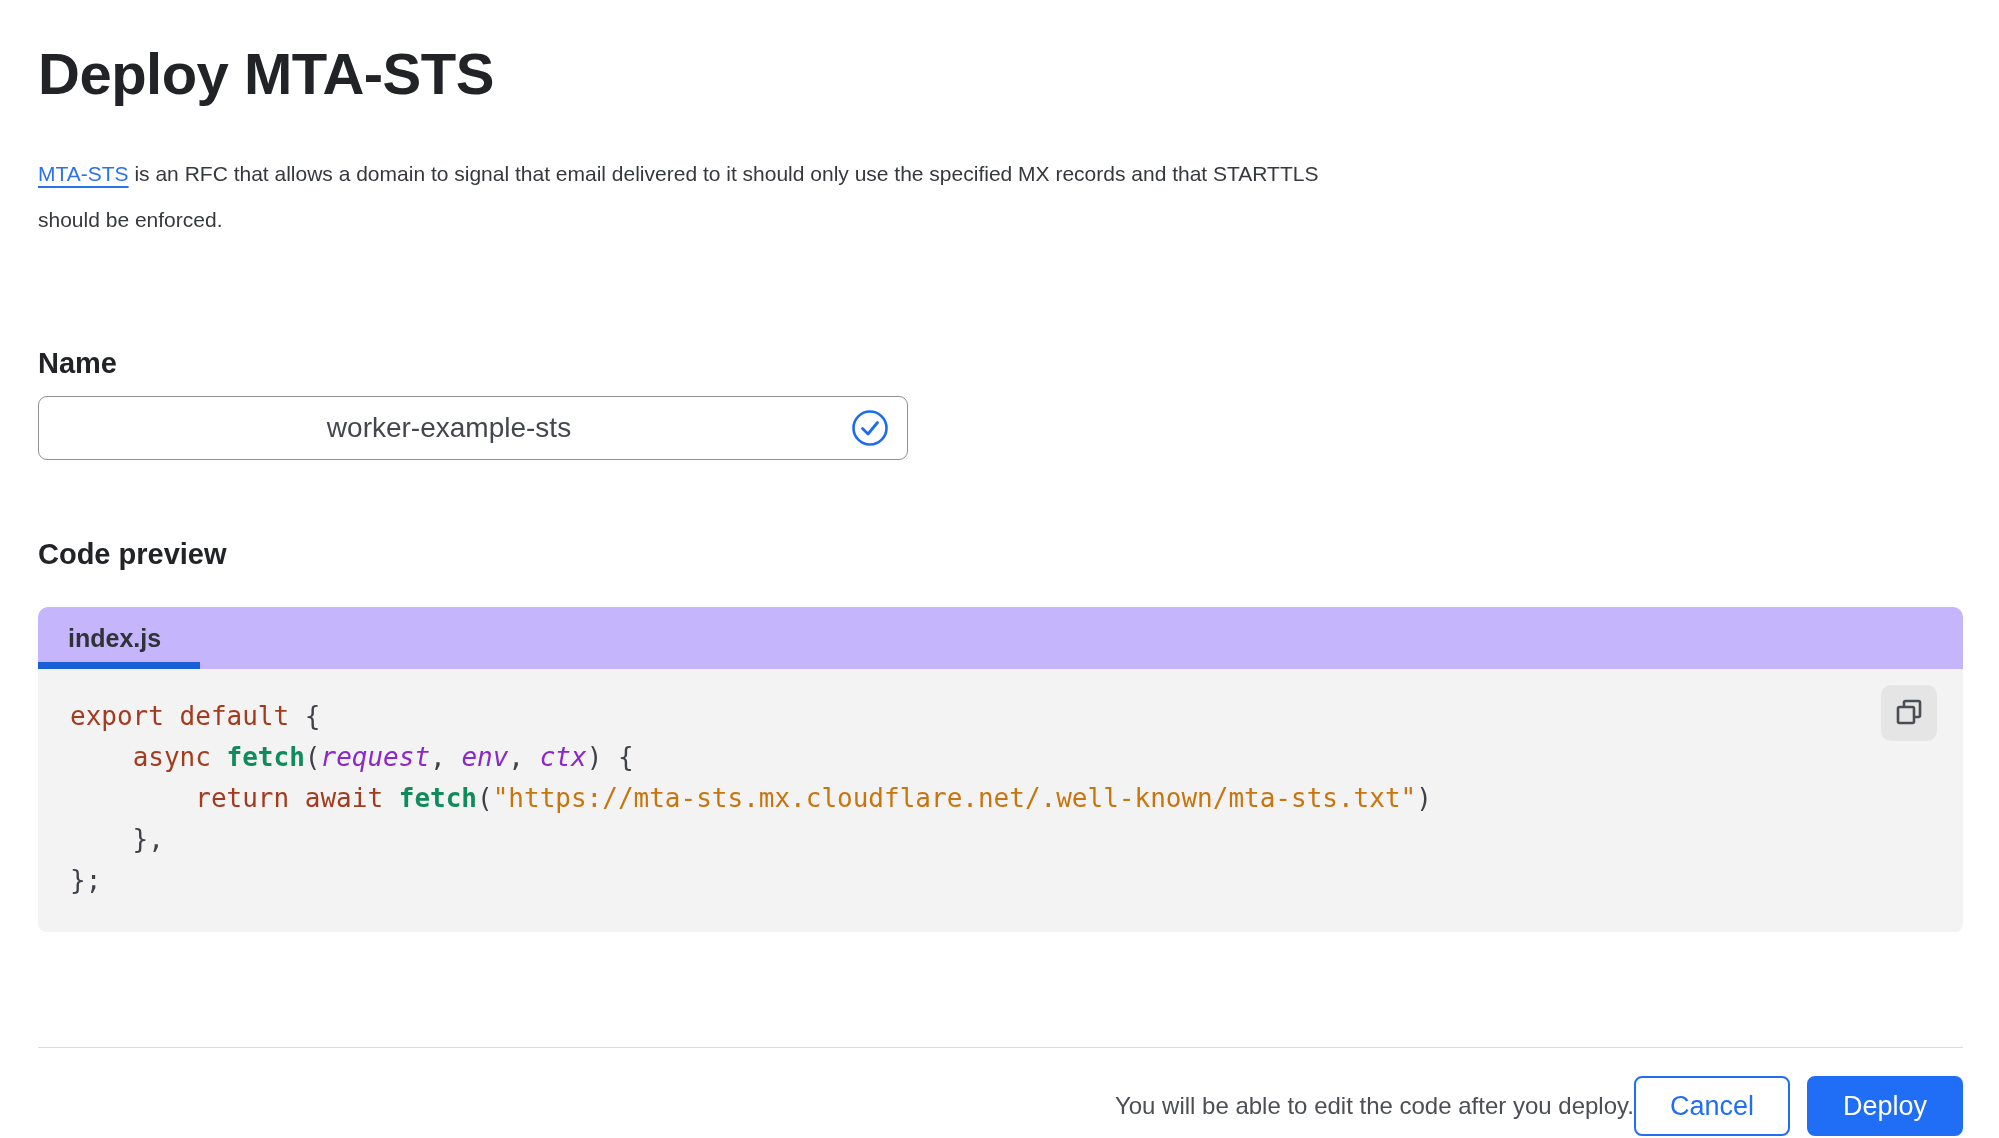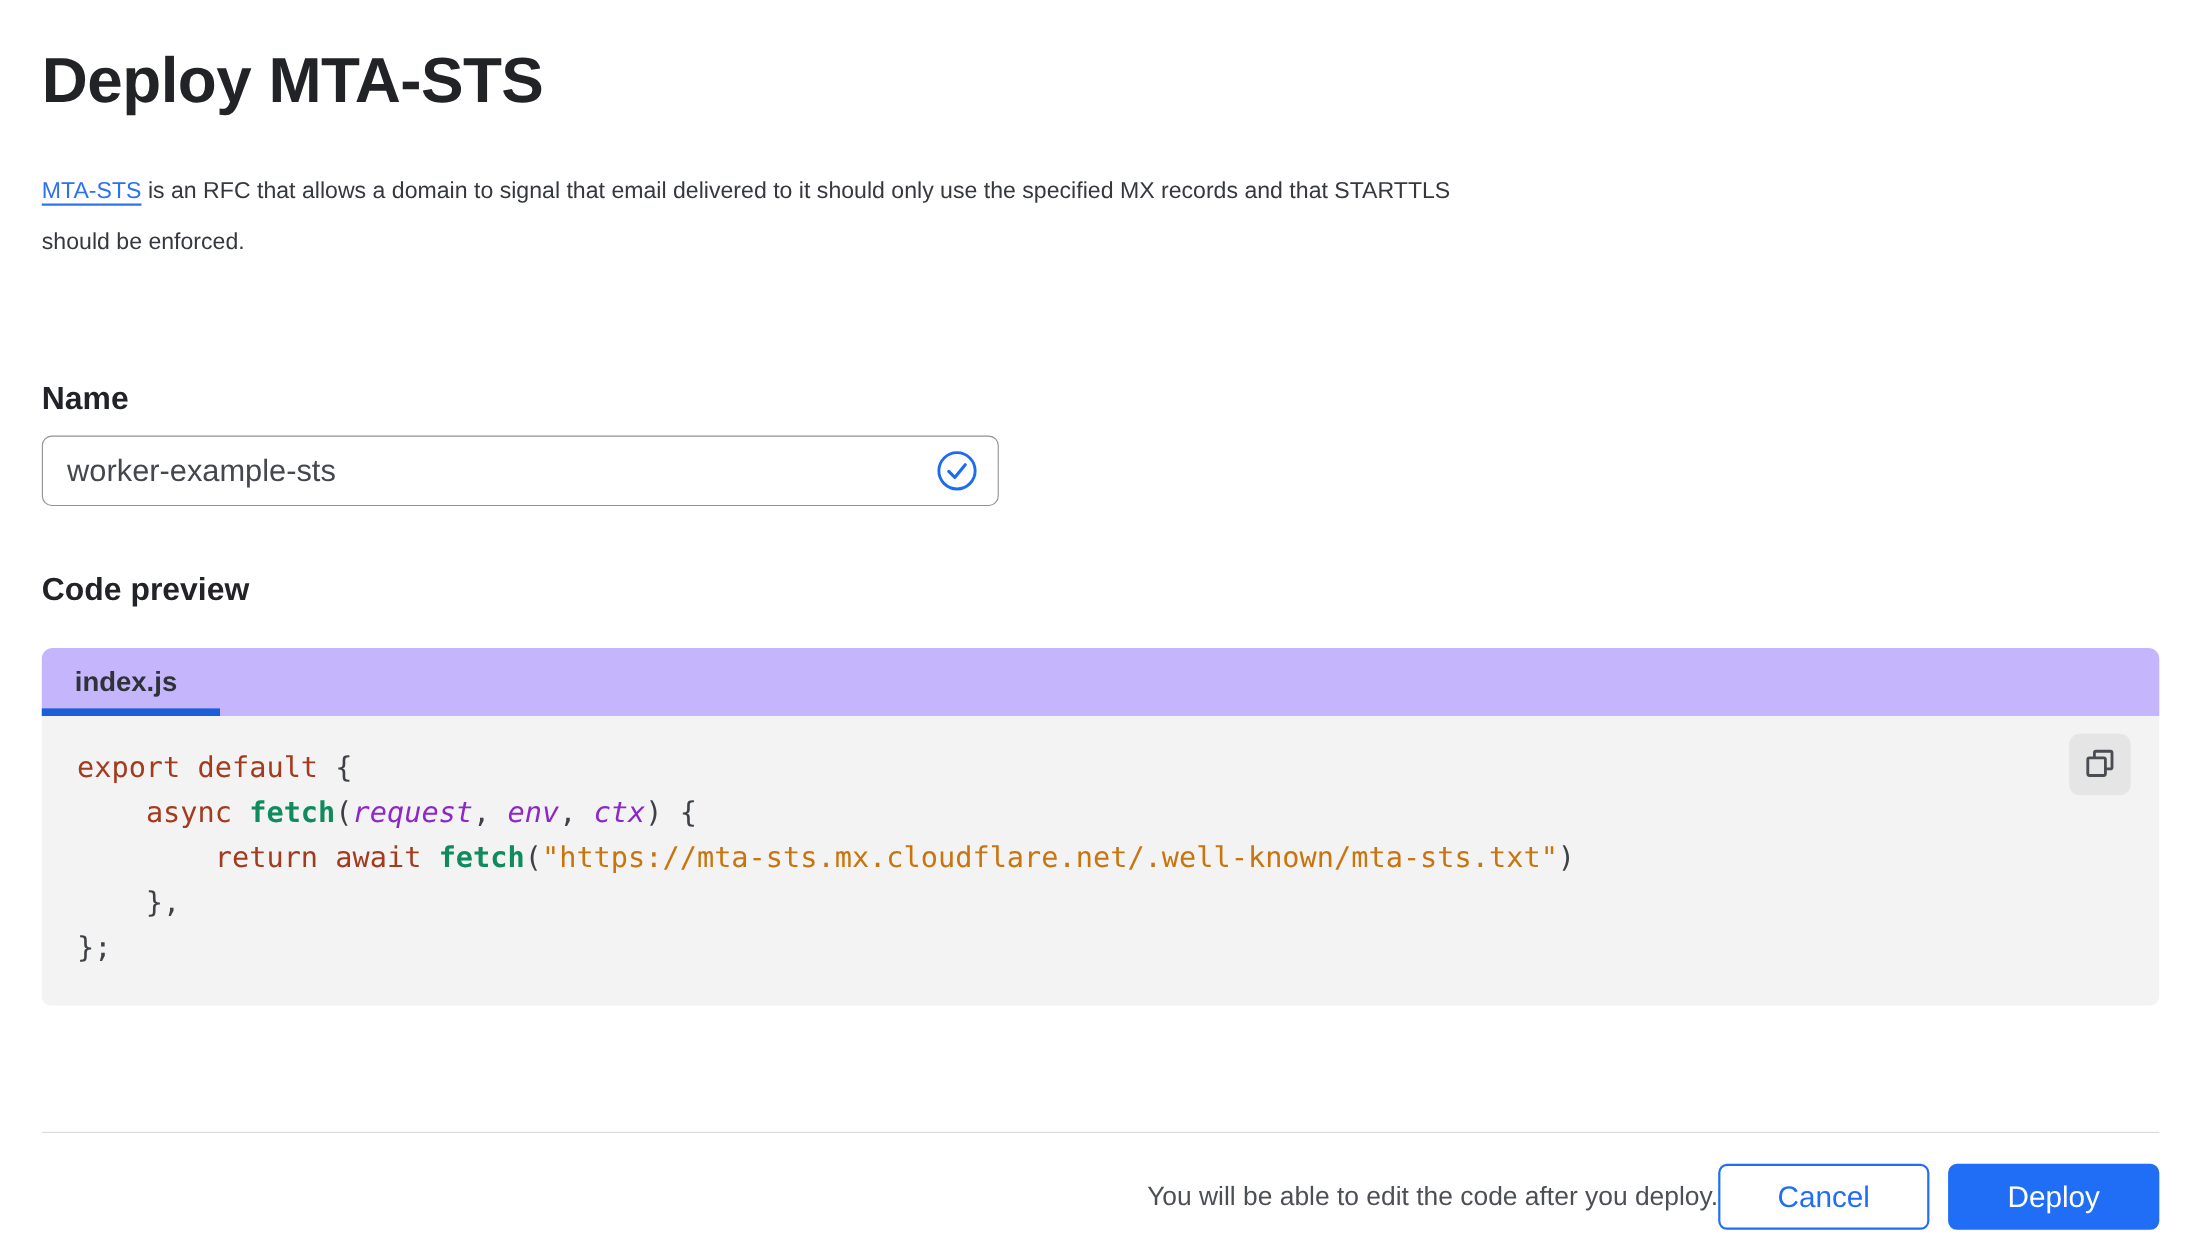--- a/index.html
+++ b/index.html
@@ -25,28 +25,28 @@
     text-decoration-thickness:2px;cursor:pointer;
   }
 
   .field-label{margin-top:104px;font-size:29px;font-weight:700;color:#212326;}
 
   .input-wrap{position:relative;width:870px;margin-top:16px;}
   .name-input{
     box-sizing:border-box;width:870px;height:64px;
     border:1.5px solid #8f9194;border-radius:9px;background:#fff;
     font-family:"Liberation Sans",sans-serif;font-size:28px;color:#44474d;
-    padding:0 70px 0 22px;outline:none;
+    padding:0 70px 0 22px;outline:none;text-align:center;
   }
   .input-valid-icon{
     position:absolute;top:50%;right:18px;transform:translateY(-50%);
     width:40px;height:40px;display:flex;align-items:center;justify-content:center;
   }
 
-  .section-label{margin-top:60px;font-size:29px;font-weight:700;color:#212326;}
+  .section-label{margin-top:78px;font-size:29px;font-weight:700;color:#212326;}
 
   .code-block{margin-top:36px;width:1925px;}
   .tabbar{
     height:62px;background:#c4b5fd;border-radius:10px 10px 0 0;
     display:flex;align-items:stretch;
   }
   .tab{
     position:relative;display:flex;align-items:center;
     padding:0 30px;min-width:162px;box-sizing:border-box;
     font-size:25px;font-weight:700;color:#2f3237;cursor:pointer;
@@ -77,21 +77,21 @@
   }
 
   .divider{margin:115px 0 0 0;border:none;border-top:1.5px solid #d8d9da;}
 
   .footer{
     margin-top:28px;display:flex;justify-content:flex-end;align-items:center;
   }
   .footer-note{font-size:24px;color:#4c4f54;}
   .footer-actions{display:flex;gap:17px;}
   .btn{
-    box-sizing:border-box;height:60px;padding:0 52px;border-radius:8px;
+    box-sizing:border-box;height:60px;padding:0 34px;border-radius:8px;
     display:flex;align-items:center;justify-content:center;
     font-family:"Liberation Sans",sans-serif;font-size:27px;cursor:pointer;
   }
   .btn-cancel{background:#ffffff;border:2px solid var(--accent);color:var(--accent);}
   .btn-deploy{background:var(--accent);border:2px solid var(--accent);color:#ffffff;}
 </style>
 </head>
 <body>
 
 <div class="container">

